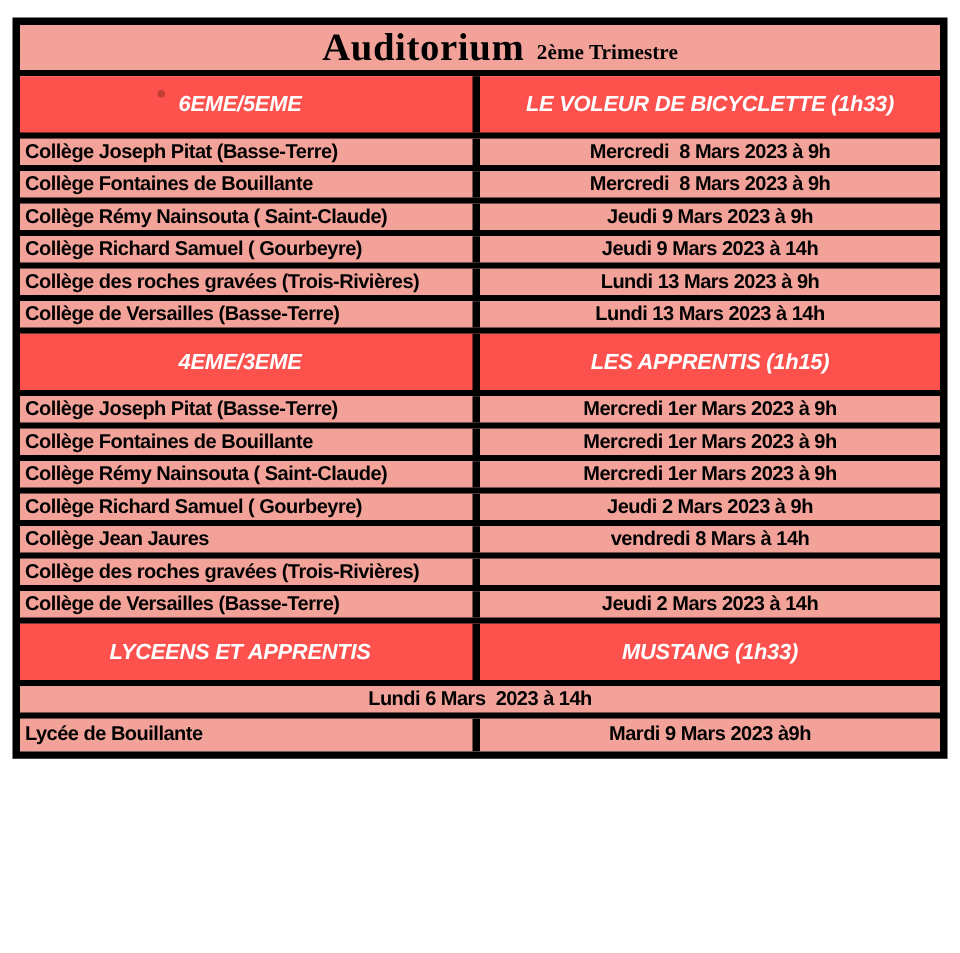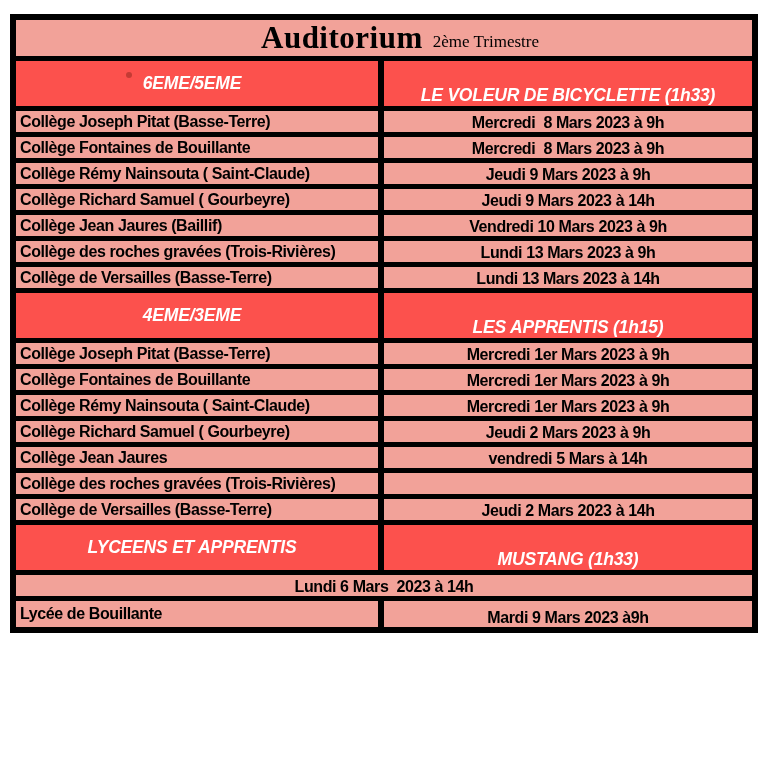--- a/index.html
+++ b/index.html
@@ -34,37 +34,37 @@
   }
   .title-main {
     font-family: "Liberation Serif", serif;
     font-weight: bold;
     font-size: 31px;
     letter-spacing: 0.5px;
     margin-left: 32px;
   }
   .title-sub {
     font-family: "Liberation Serif", serif;
-    font-weight: normal;
+    font-weight: bold;
     font-size: 17px;
     margin-left: 10px;
     padding-top: 8px;
   }
   .row { display: flex; border-bottom: 5px solid var(--border); }
   .row:last-child { border-bottom: none; }
   .c1 {
     width: 368px;
     border-right: 6px solid var(--border);
     display: flex;
     align-items: center;
   }
   .c2 {
     flex: 1;
     display: flex;
-    align-items: flex-end;
+    align-items: center;
     justify-content: center;
   }
   .header-row {
     height: 50px;
     background: var(--red);
     color: var(--header-text);
     font-style: italic;
     font-weight: bold;
     font-size: 17.5px;
     letter-spacing: -0.2px;
@@ -121,24 +121,20 @@
   </div>
   <div class="row data-row">
     <div class="c1">Collège Rémy Nainsouta ( Saint-Claude)</div>
     <div class="c2">Jeudi 9 Mars 2023 à 9h</div>
   </div>
   <div class="row data-row">
     <div class="c1">Collège Richard Samuel ( Gourbeyre)</div>
     <div class="c2">Jeudi 9 Mars 2023 à 14h</div>
   </div>
   <div class="row data-row">
-    <div class="c1">Collège Jean Jaures (Baillif)</div>
-    <div class="c2">Vendredi 10 Mars 2023 à 9h</div>
-  </div>
-  <div class="row data-row">
     <div class="c1">Collège des roches gravées (Trois-Rivières)</div>
     <div class="c2">Lundi 13 Mars 2023 à 9h</div>
   </div>
   <div class="row data-row">
     <div class="c1">Collège de Versailles (Basse-Terre)</div>
     <div class="c2">Lundi 13 Mars 2023 à 14h</div>
   </div>
 
   <div class="row header-row">
     <div class="c1">
@@ -159,21 +155,21 @@
   <div class="row data-row">
     <div class="c1">Collège Rémy Nainsouta ( Saint-Claude)</div>
     <div class="c2">Mercredi 1er Mars 2023 à 9h</div>
   </div>
   <div class="row data-row">
     <div class="c1">Collège Richard Samuel ( Gourbeyre)</div>
     <div class="c2">Jeudi 2 Mars 2023 à 9h</div>
   </div>
   <div class="row data-row">
     <div class="c1">Collège Jean Jaures</div>
-    <div class="c2">vendredi 5 Mars à 14h</div>
+    <div class="c2">vendredi 8 Mars à 14h</div>
   </div>
   <div class="row data-row">
     <div class="c1">Collège des roches gravées (Trois-Rivières)</div>
   </div>
   <div class="row data-row">
     <div class="c1">Collège de Versailles (Basse-Terre)</div>
     <div class="c2">Jeudi 2 Mars 2023 à 14h</div>
   </div>
 
   <div class="row header-row">

